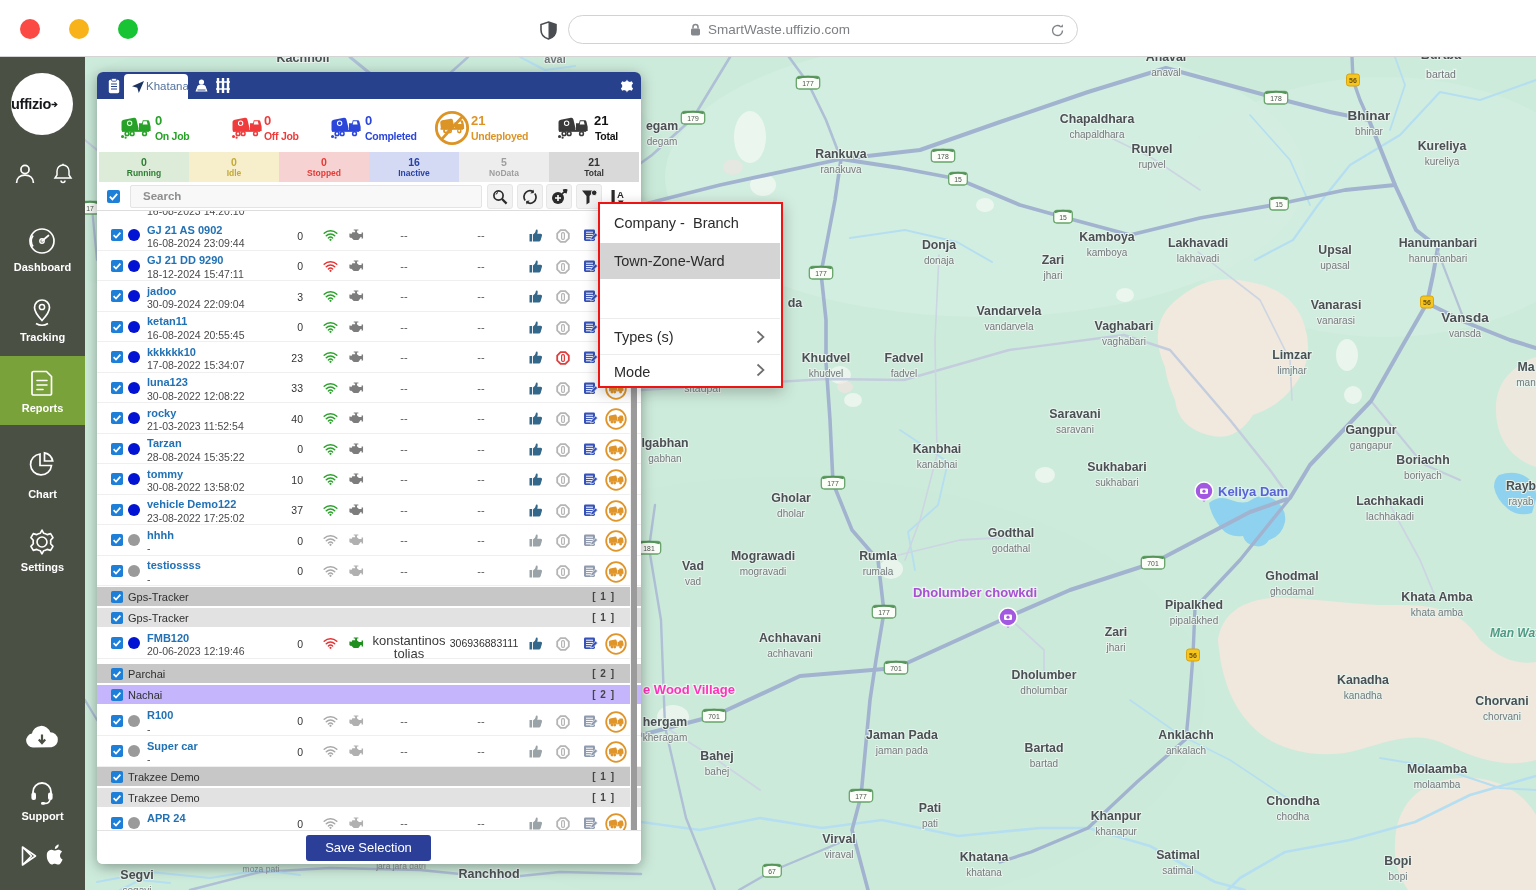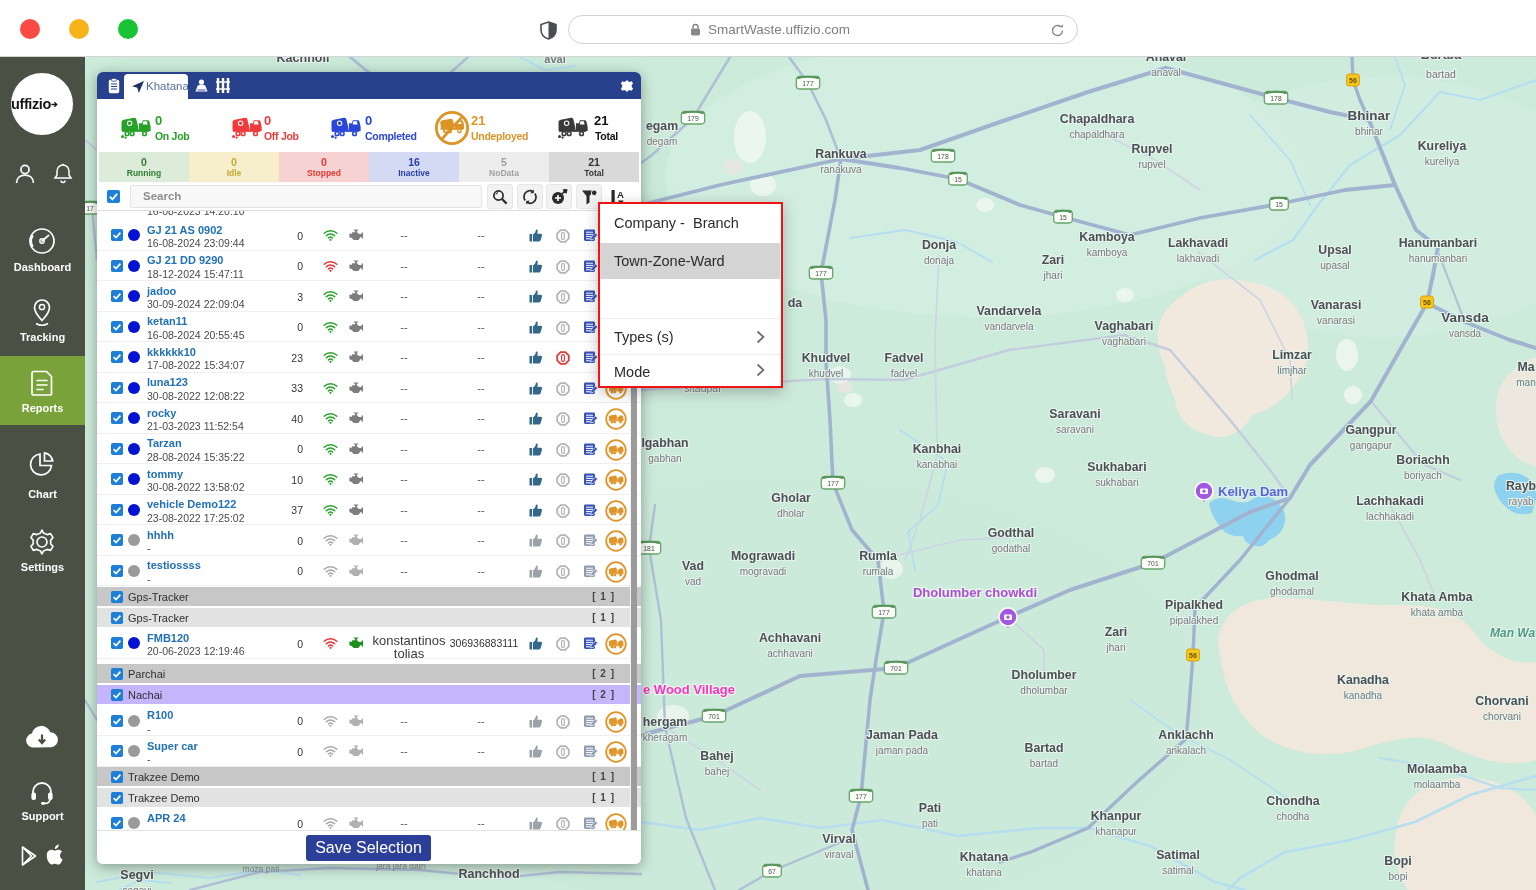--- a/index.html
+++ b/index.html
@@ -38,21 +38,21 @@
 .vspeed{position:absolute;left:180px;top:9.5px;width:26px;text-align:right;font-size:10.5px;color:#333}
 .dash{position:absolute;top:9px;width:24px;text-align:center;font-size:11px;color:#555}
 .extra{position:absolute;top:6px;font-size:13px;color:#3a3a3a;text-align:center;line-height:13px}
 .extra2{position:absolute;top:9px;font-size:10.5px;color:#333;text-align:center}
 .hrow{position:absolute;left:0;width:544px;height:20.5px;border-bottom:1px solid #fff}
 .htxt{position:absolute;left:31px;top:4px;font-size:11px;color:#2f2f2f}
 .hcnt{position:absolute;right:26px;top:4px;font-size:10px;font-weight:bold;color:#444;letter-spacing:1px}
 #sbtrack{position:absolute;left:533px;top:0;width:7px;height:619px;background:#f3f3f3}
 #sbthumb{position:absolute;left:533.5px;top:177px;width:6px;height:442px;background:#9b9b9b}
 #pfoot{position:absolute;left:0;top:758px;width:544px;height:34px;background:#fff;border-top:1px solid #e3e3e3;border-radius:0 0 6px 6px}
-#savesel{position:absolute;left:209px;top:4px;width:125px;height:26px;background:#2b3f98;color:#fff;font-size:16px;text-align:center;line-height:26px;border-radius:3px}
+#savesel{position:absolute;left:209px;top:4px;width:125px;height:26px;background:#2b3f98;color:#fff;font-size:13px;text-align:center;line-height:26px;border-radius:3px}
 #drop{position:absolute;left:598px;top:202px;width:185px;height:186px;background:#fff;border:2.5px solid #ee1414;z-index:30;box-shadow:0 4px 14px rgba(0,0,0,0.25)}
 .ditem{position:absolute;left:0;width:180px;padding-left:14px;font-size:14.5px;color:#2b2b2b}
 .ditem.sel{background:#d4d4d4}
 .chv{position:absolute;right:15px;top:50%;transform:translateY(-50%)}
 </style></head>
 <body>
 <svg id="map" style="position:absolute;left:85px;top:57px;z-index:1" width="1451" height="833" viewBox="0 0 1451 833" font-family="Liberation Sans, sans-serif">
     <rect width="1451" height="833" fill="#cdebdb"></rect>
     <ellipse cx="250" cy="120" rx="340" ry="150" fill="#c9e9d8" opacity="0.7"></ellipse>
     <ellipse cx="900" cy="120" rx="320" ry="140" fill="#d6f0e2" opacity="0.6"></ellipse>

